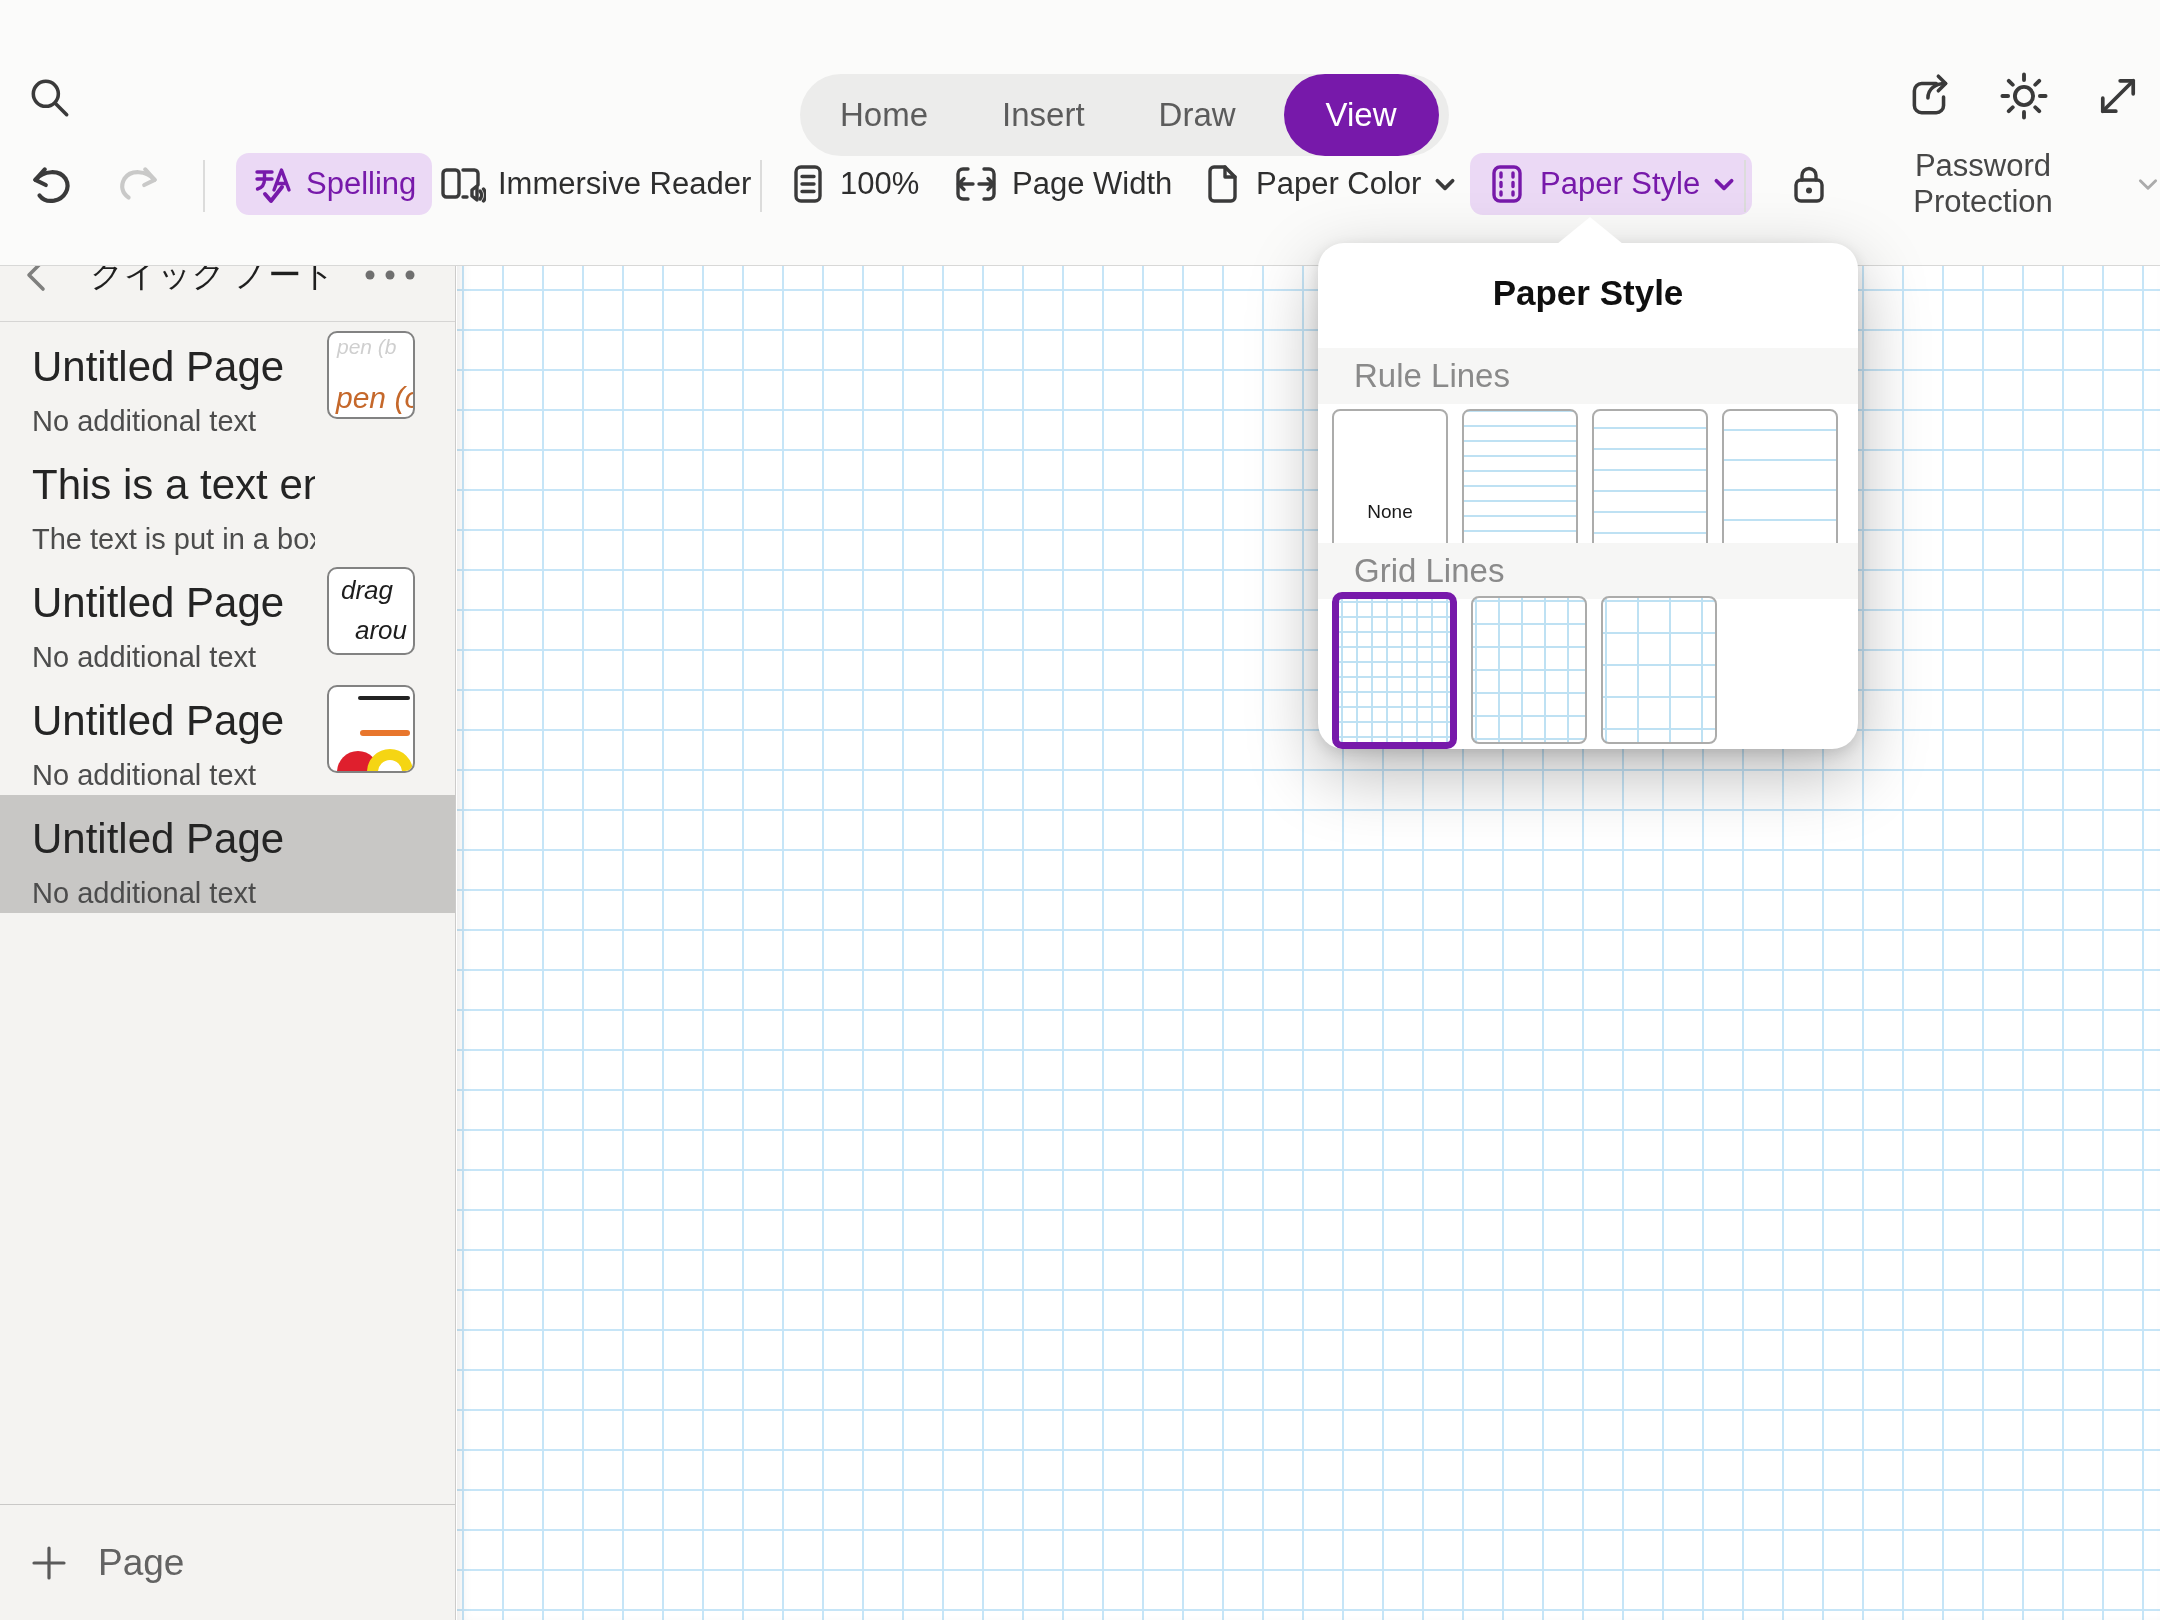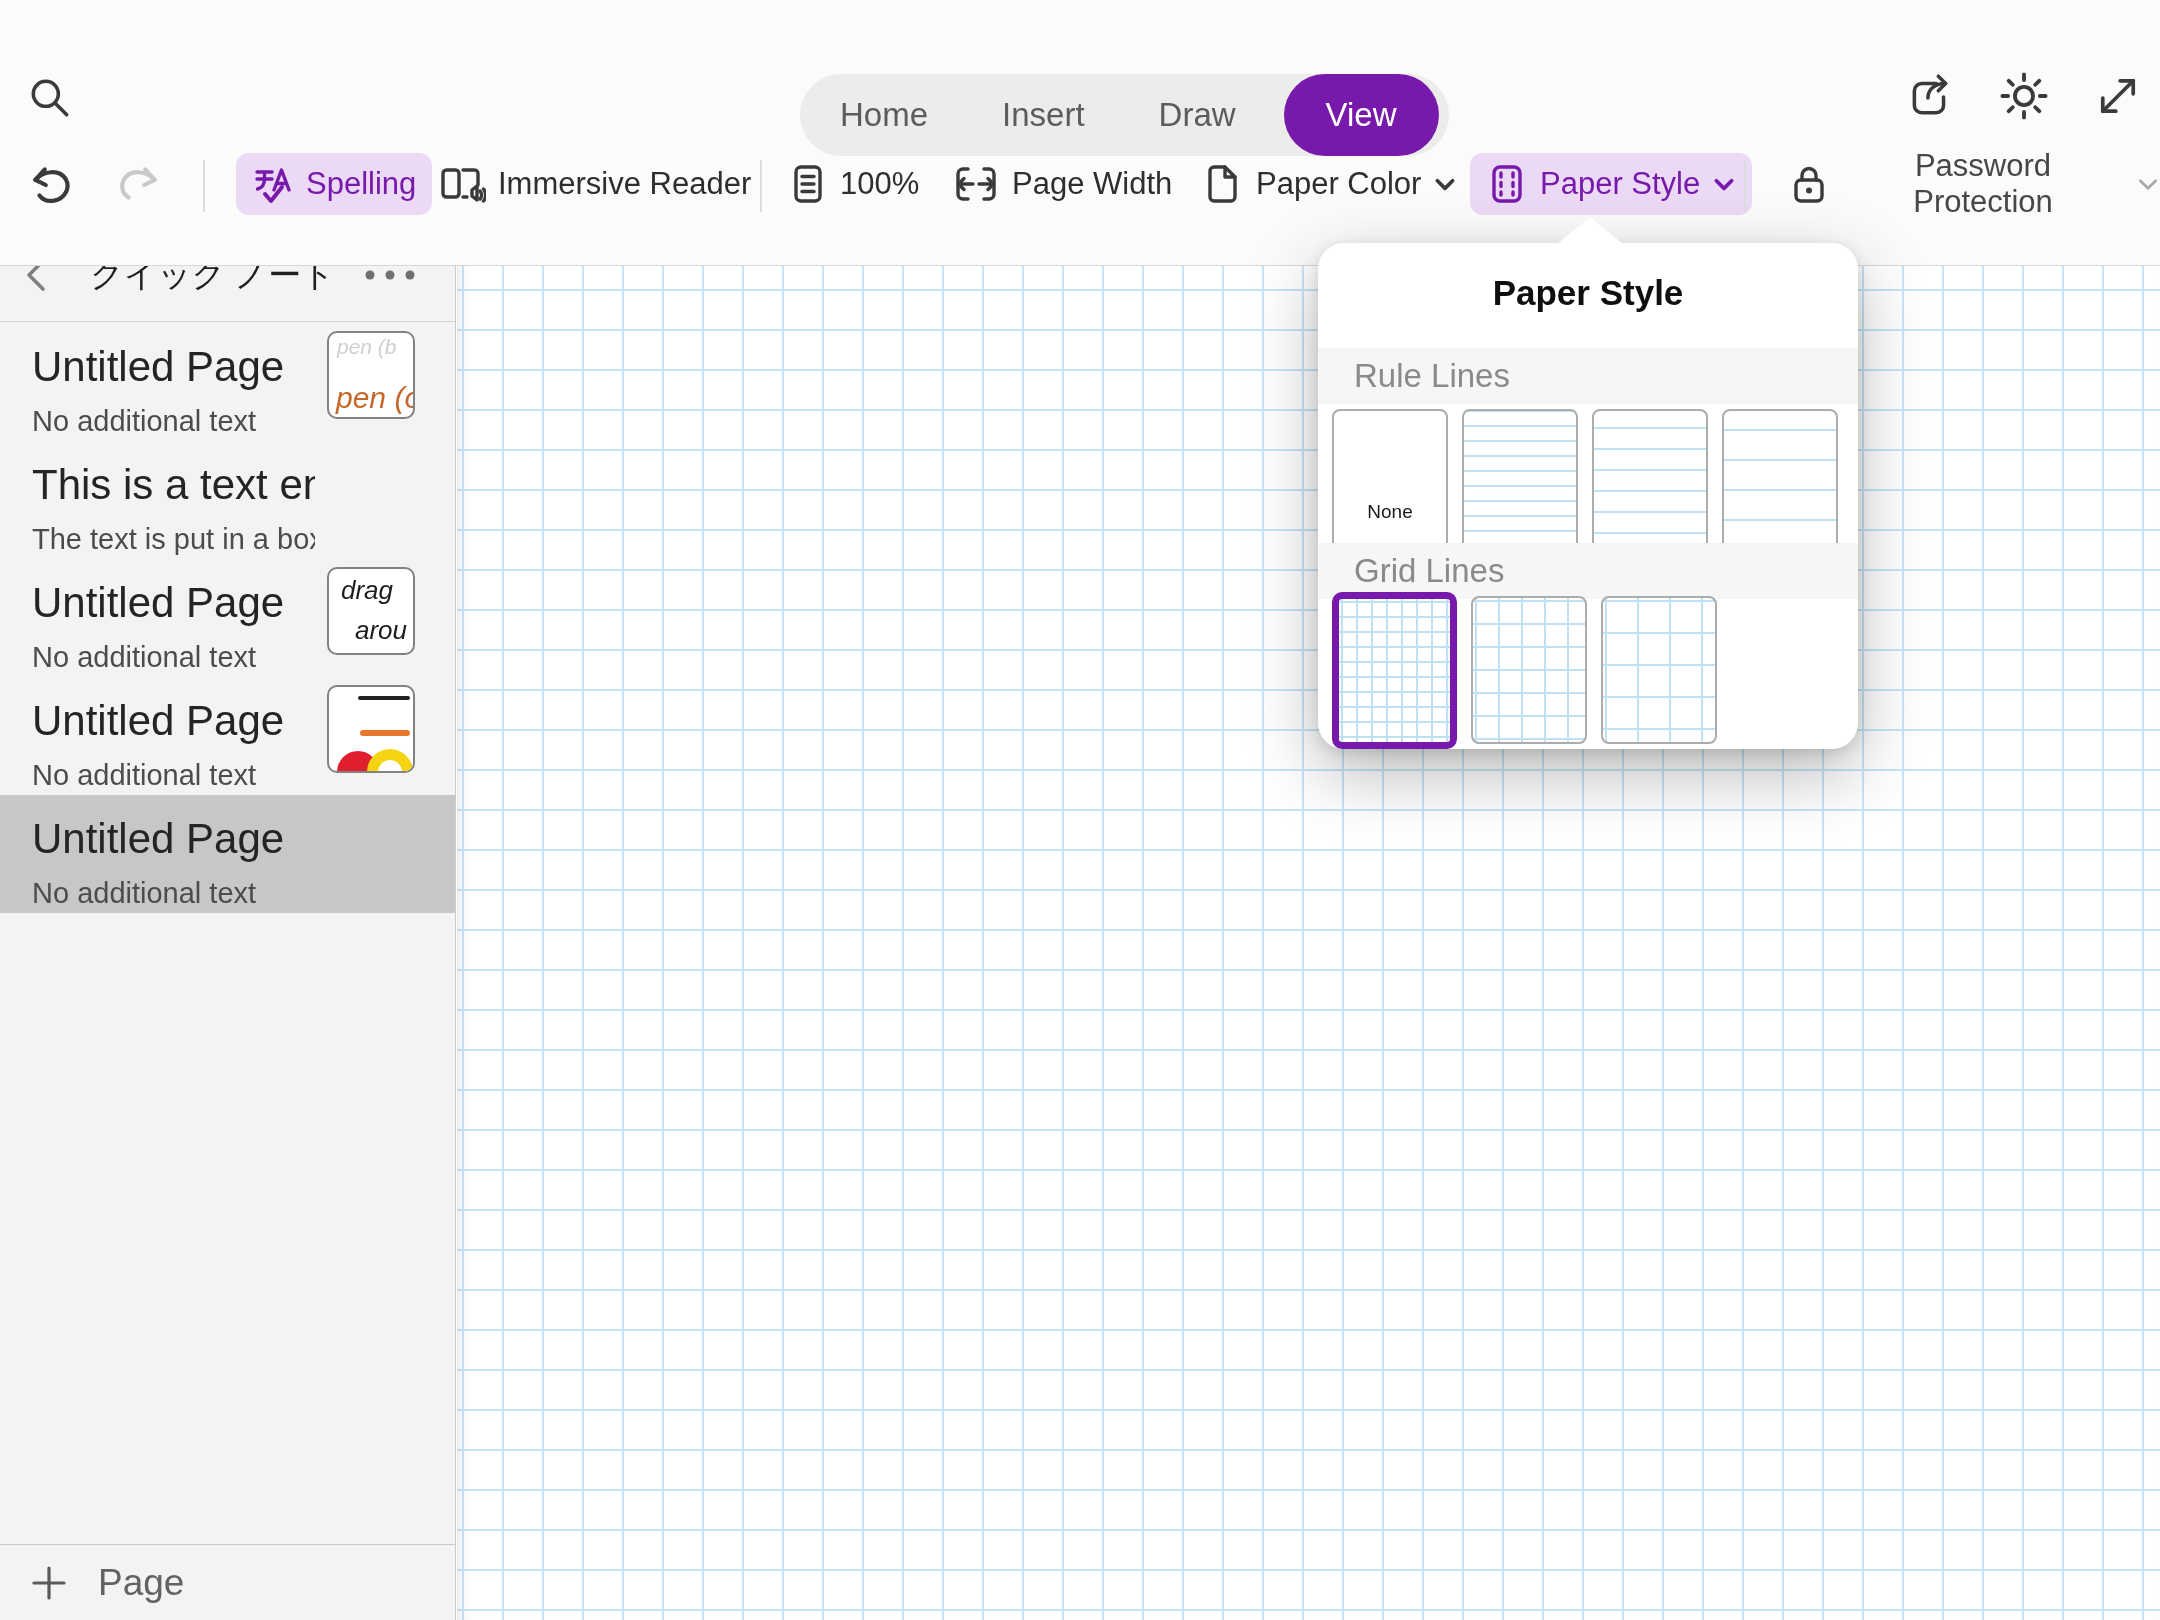--- a/index.html
+++ b/index.html
@@ -49,21 +49,21 @@
   .thumb span{position:absolute;font-style:italic;white-space:nowrap;}
   .thumb-pen .tl1{top:2px;left:8px;font-size:21px;color:#CFCFCF;}
   .thumb-pen .tl2{top:48px;left:7px;font-size:30px;color:#C5682B;}
   .thumb-drag .tl1{top:6px;left:12px;font-size:26px;color:#1d1d1d;}
   .thumb-drag .tl2{top:46px;left:26px;font-size:26px;color:#1d1d1d;}
   .thumb-shapes .sh{position:absolute;}
   .sh-black{top:9px;right:3px;width:52px;height:4px;background:#222;border-radius:2px;}
   .sh-orange{top:43px;right:3px;width:50px;height:6px;background:#E8762C;border-radius:3px;}
   .sh-red{bottom:-22px;left:8px;width:42px;height:42px;border-radius:50%;background:#DF1F2D;}
   .sh-yellow{bottom:-24px;right:0px;width:46px;height:46px;border-radius:50%;border:11px solid #F5D513;background:#fff;}
-  .addpage{position:absolute;left:0;right:0;bottom:0;height:76px;border-top:1px solid #C9C8C7;display:flex;align-items:center;gap:28px;padding-left:28px;font-size:37px;color:#636363;}
+  .addpage{position:absolute;left:0;right:0;bottom:0;height:116px;border-top:1px solid #C9C8C7;display:flex;align-items:center;gap:28px;padding-left:28px;font-size:37px;color:#636363;}
 
   
   .canvas{position:absolute;left:457px;top:227px;width:1703px;height:1393px;background:#fff;
     background-image:linear-gradient(to right,var(--paper-line) 2px,transparent 2px),
                      linear-gradient(to bottom,var(--paper-line) 2px,transparent 2px);
     background-size:40px 40px;background-position:5px 22px;
     box-shadow:inset 10px 0 14px -8px rgba(0,0,0,.10), inset 0 10px 14px -8px rgba(0,0,0,.07);
     z-index:1;}
 
   

